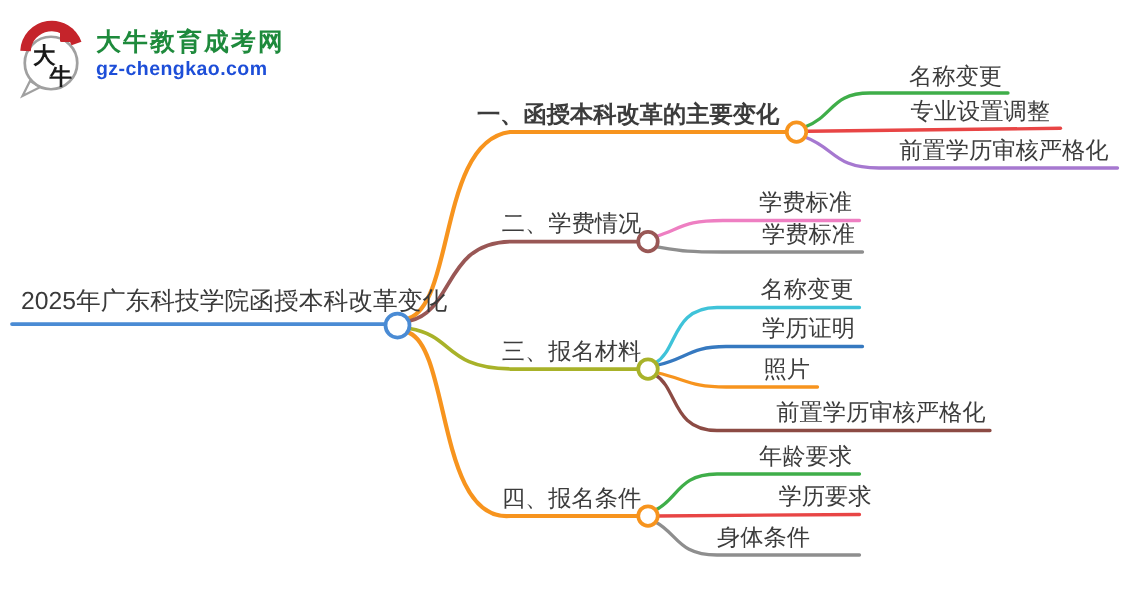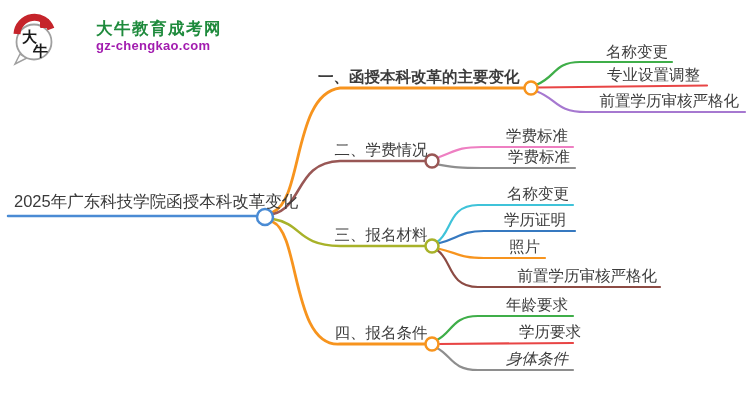--- a/index.html
+++ b/index.html
@@ -11,21 +11,21 @@
   #svg-layer{position:absolute;left:0;top:0;z-index:0;}
   .node-label{
     position:absolute;z-index:1;height:22px;line-height:22px;
     font-size:15.5px;color:#3c3c3c;white-space:nowrap;
   }
   .central-label{font-size:16.5px;color:#3a3a3a;}
   .t-center{text-align:center;}
   .t-right{text-align:right;}
   .logo{position:absolute;left:12px;top:10px;z-index:2;width:220px;height:56px;}
   .logo-icon{position:absolute;left:0;top:2px;}
-  .logo-text{position:absolute;left:52px;top:8px;margin-left:32px;}
+  .logo-text{position:absolute;left:52px;top:8px;}
   .logo-name{font-size:16.5px;font-weight:bold;letter-spacing:1.5px;line-height:20px;}
   .logo-url{font-size:13px;font-weight:bold;letter-spacing:0.3px;line-height:15px;}
 </style>
 </head>
 <body>
 
 <svg id="svg-layer" width="750" height="410" viewBox="0 0 750 410">
   <g fill="none" stroke-linecap="round">
 
     <path d="M8,216 L257,216" stroke-width="2.5" stroke="#4a8bd4"></path>
@@ -63,37 +63,37 @@
   <svg class="logo-icon" width="48" height="54" viewBox="0 0 48 54">
     <path d="M8,42 L3,52 L15,46 Z" fill="#ffffff" stroke="#a0a0a0" stroke-width="1.5"></path>
     <circle cx="22" cy="30" r="17.5" fill="#ffffff" stroke="#a0a0a0" stroke-width="1.8"></circle>
     <path d="M5,22 A17.5,17.5 0 0 1 39,17" fill="none" stroke-width="7" stroke="#c5242b"></path>
     <rect x="28" y="7" width="9" height="9" rx="1" fill="#c5242b"></rect>
     <text x="10" y="30" font-size="15" font-weight="bold" fill="#1a1a1a">大</text>
     <text x="21" y="44" font-size="15" font-weight="bold" fill="#1a1a1a">牛</text>
   </svg>
   <div class="logo-text">
     <div class="logo-name" style="color: rgb(30, 138, 60);">大牛教育成考网</div>
-    <div class="logo-url" style="color: #a21caf;">gz-chengkao.com</div>
+    <div class="logo-url" style="color: #1d4ed8;">gz-chengkao.com</div>
   </div>
 </div>
 
 <div class="node-label central-label" style="left:14px;top:190px;width:252px;">2025年广东科技学院函授本科改革变化</div>
 
 <div class="node-label t-center" style="left:318px;top:66px;width:194px;font-weight:bold;">一、函授本科改革的主要变化</div>
 <div class="node-label t-right" style="left:575px;top:41px;width:93px;">名称变更</div>
 <div class="node-label t-right" style="left:540px;top:64px;width:160px;">专业设置调整</div>
 <div class="node-label t-right" style="left:583px;top:90px;width:156px;">前置学历审核严格化</div>
 
 <div class="node-label t-center" style="left:334px;top:139px;width:94px;">二、学费情况</div>
 <div class="node-label t-right" style="left:476px;top:125px;width:92px;">学费标准</div>
 <div class="node-label t-right" style="left:476px;top:146px;width:94px;">学费标准</div>
 
 <div class="node-label t-center" style="left:334px;top:224px;width:94px;">三、报名材料</div>
 <div class="node-label t-right" style="left:474px;top:183px;width:95px;">名称变更</div>
-<div class="node-label t-right" style="left:488px;top:209px;width:94px;text-align:center;">学历证明</div>
+<div class="node-label t-right" style="left:476px;top:209px;width:94px;">学历证明</div>
 <div class="node-label t-right" style="left:476px;top:236px;width:64px;">照片</div>
 <div class="node-label t-right" style="left:474px;top:265px;width:183px;">前置学历审核严格化</div>
 
 <div class="node-label t-center" style="left:334px;top:322px;width:94px;">四、报名条件</div>
 <div class="node-label t-right" style="left:474px;top:294px;width:94px;">年龄要求</div>
 <div class="node-label t-right" style="left:453px;top:321px;width:128px;">学历要求</div>
-<div class="node-label t-right" style="left:474px;top:348px;width:94px;font-style:italic;">身体条件</div>
+<div class="node-label t-right" style="left:446px;top:348px;width:94px;">身体条件</div>
 
 </body></html>

